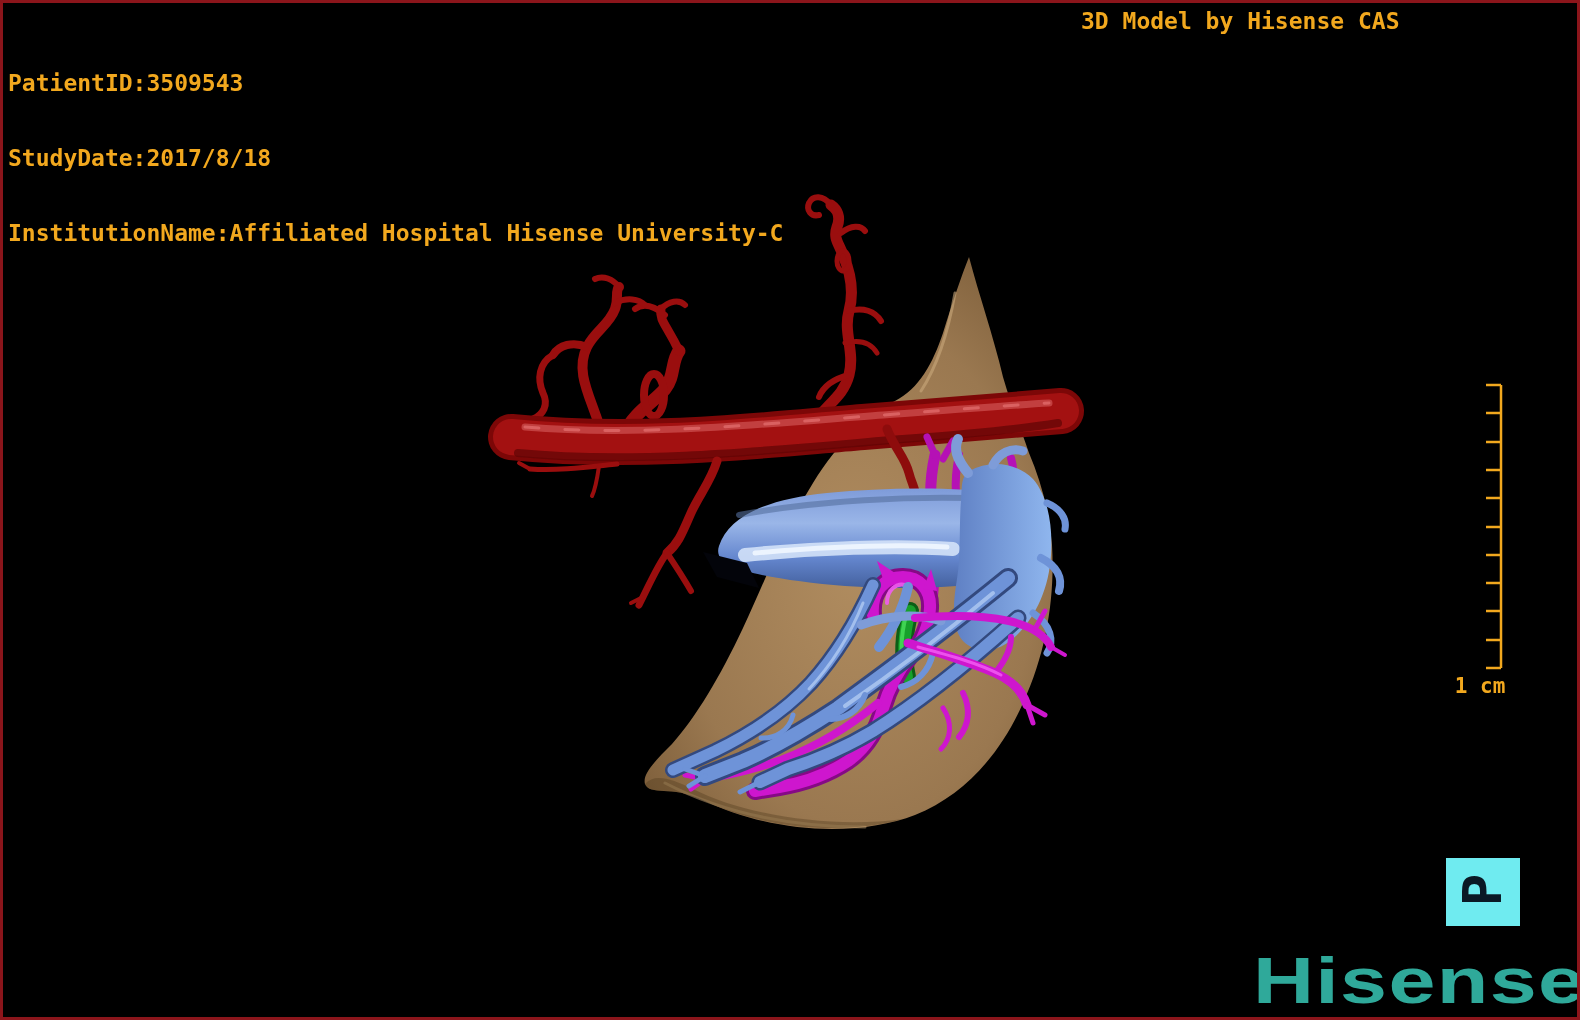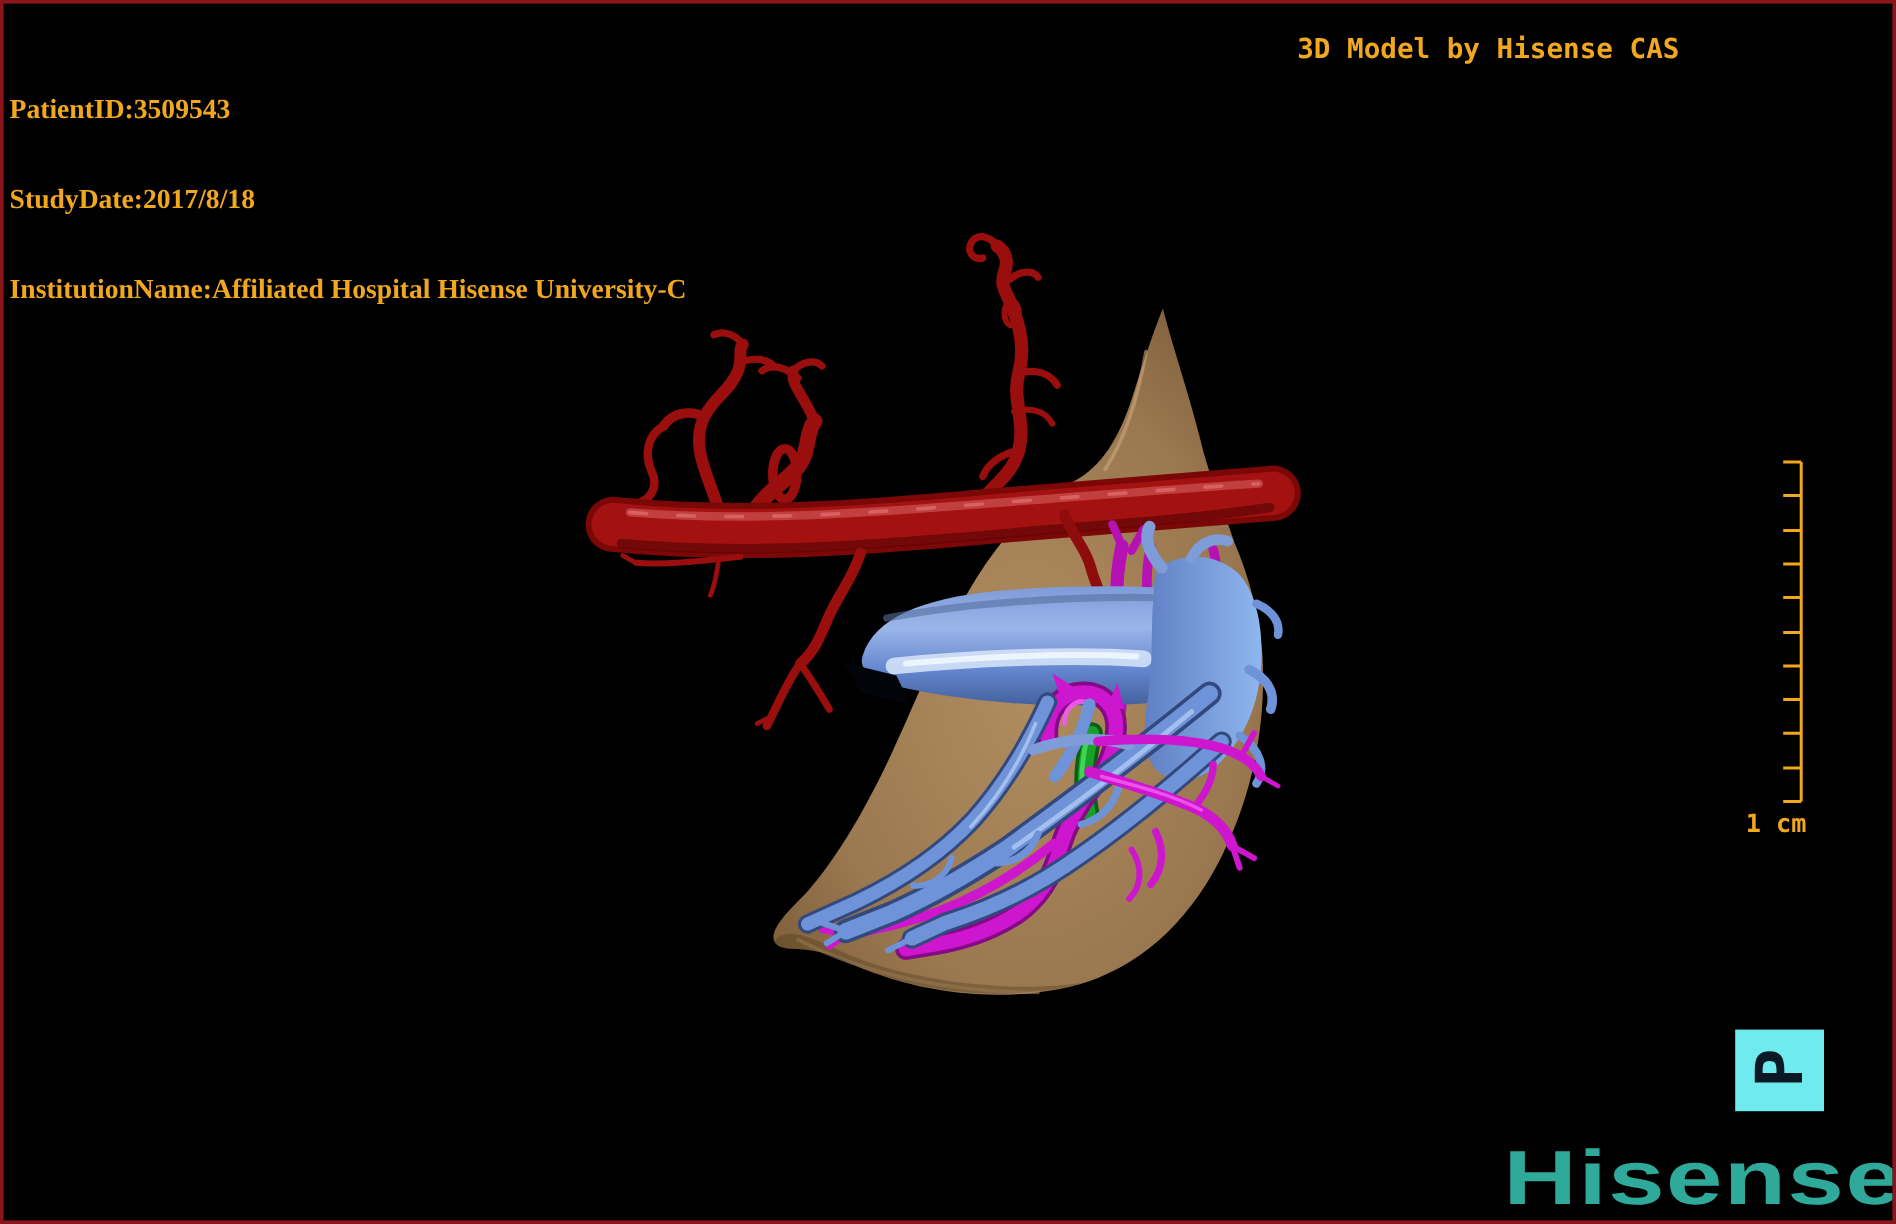--- a/index.html
+++ b/index.html
@@ -14,23 +14,22 @@
   }
   .ov-text{
     position:absolute;
     color:#F2A81E;
     font-family:"DejaVu Sans Mono", monospace;
     font-weight:600;
     font-size:23px;
     white-space:pre;
     line-height:25px;
     letter-spacing:0;
-    margin-top:20px;
-  }
-  .patient-block{left:5px;top:5px;font-family:Liberation Serif, serif;}
+  }
+  .patient-block{left:5px;top:18px;}
   .app-title{left:1078px;top:6px;}
   .liver-volume{left:5px;top:974px;}
   .model-svg{position:absolute;left:0;top:0;}
   .orient-box{
     position:absolute;left:1443px;top:855px;width:74px;height:68px;
     background:#6FEBF0;display:flex;align-items:center;justify-content:center;
     cursor:pointer;
   }
   .orient-glyph{
     color:#0A1925;font-family:"DejaVu Sans Mono",monospace;font-weight:bold;

